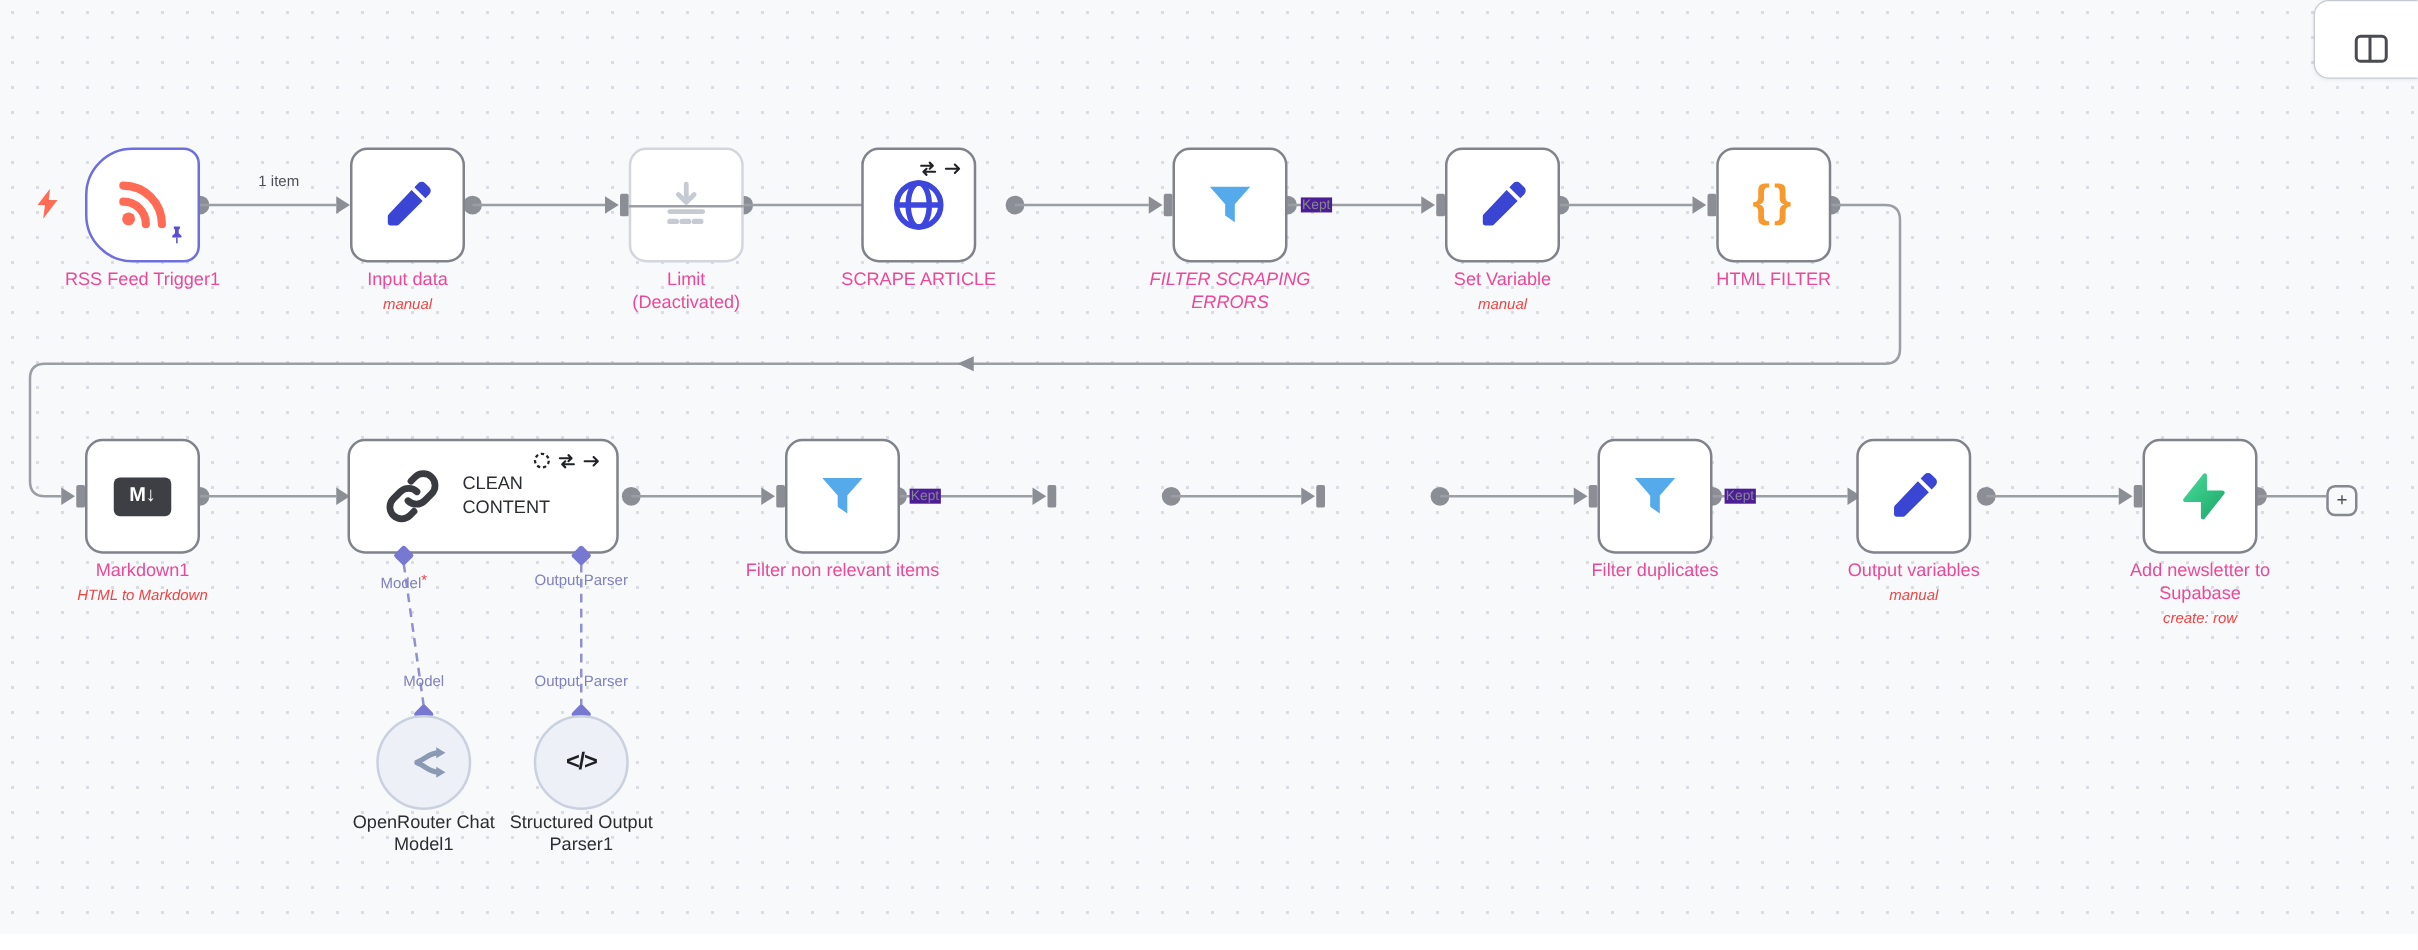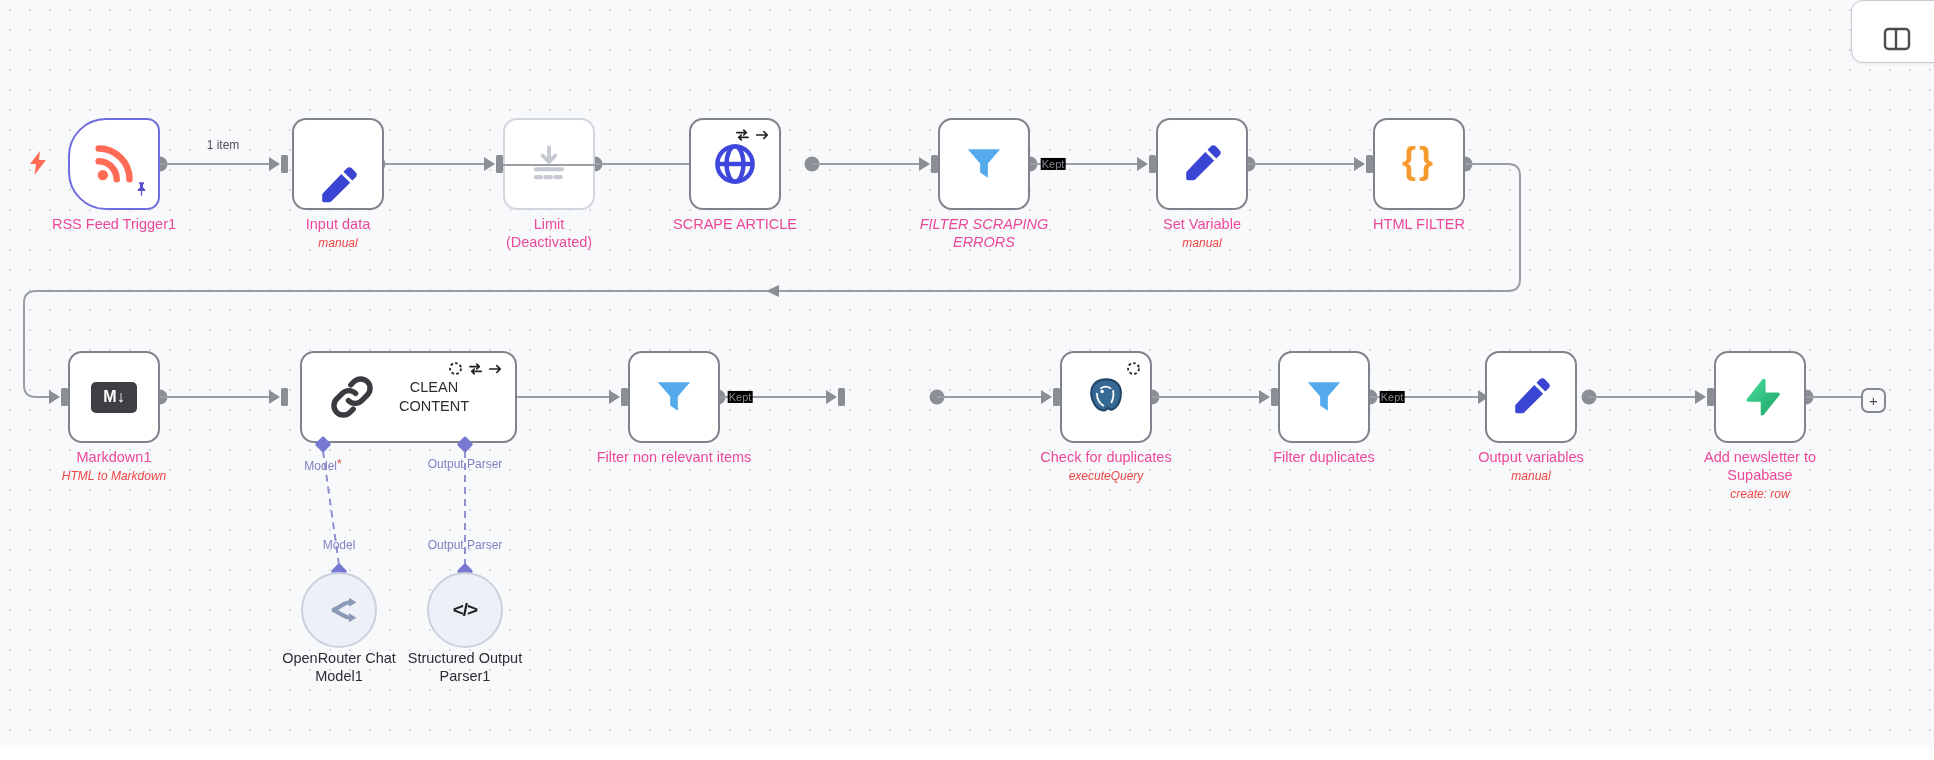--- a/index.html
+++ b/index.html
@@ -39,21 +39,21 @@
   }
   .limit-pass { position:absolute; left:-2px; right:-2px; top:50%; height:2px; background:#9b9ea4; }
 
   .settings-row { position:absolute; top:8px; right:9px; display:flex; gap:4px; align-items:center; }
   .settings-row svg { display:block; }
 
   .inner-title { font-size:14.5px; color:#2c2d31; width:84px; line-height:1.3; }
 
   .kept-label {
     position:absolute; transform:translate(-50%,-50%);
-    font-size:11px; color:#85888f; background:#000000; padding:0 1px; line-height:1.1;
+    font-size:11px; color:#85888f; background:#4c1d95; padding:0 1px; line-height:1.1;
   }
   .count-label {
     position:absolute; transform:translate(-50%,-50%);
     font-size:12px; color:#4c4f55;
   }
 
   .diamond {
     position:absolute; width:11.5px; height:11.5px; background:#7678d2;
     transform:translate(-50%,-50%) rotate(45deg); border-radius:2px;
   }
@@ -201,21 +201,21 @@
     </svg>
     <span class="pin-wrap">
       <svg width="15" height="16" viewBox="0 0 24 26">
           <path d="M8 2h8v2.6l-1.6 1.6v4.4l3.6 3.4v2.4H6v-2.4l3.6-3.4V6.2L8 4.6z" fill="#5a50cf"></path>
           <rect x="11" y="16" width="2" height="8" rx="1" fill="#5a50cf"></rect>
         </svg>
     </span>
     <div class="node-label">RSS Feed Trigger1</div>
   </div>
 
-  <div class="node" style="left:292px; top:104px;align-items:flex-end;">
+  <div class="node" style="left:280px; top:104px;">
     <svg width="44" height="44" viewBox="0 0 24 24">
       <path d="M16.7 2.5a2.1 2.1 0 0 1 3 0l1.8 1.8a2.1 2.1 0 0 1 0 3l-1.7 1.7-4.8-4.8z" fill="#3a45d4"></path>
       <path d="M13.8 5.4l4.8 4.8L8.3 20.5c-.25.25-.6.4-.95.4H4.4a1 1 0 0 1-1-1v-2.95c0-.35.15-.7.4-.95z" fill="#3a45d4"></path>
     </svg>
     <div class="node-label">Input data</div>
     <div class="node-sub" style="top:calc(100% + 28px);">manual</div>
   </div>
 
   <div class="node deactivated" style="left:503px; top:104px;">
     <div class="limit-pass"></div>
@@ -268,21 +268,21 @@
     <div class="glyph-braces">{}</div>
     <div class="node-label">HTML FILTER</div>
   </div>
 
   <div class="node" style="left:68px; top:337px;">
     <div class="md-badge">M↓</div>
     <div class="node-label">Markdown1</div>
     <div class="node-sub" style="top:calc(100% + 28px);">HTML to Markdown</div>
   </div>
 
-  <div class="node wide" style="left:300px; top:337px;text-align:center;">
+  <div class="node wide" style="left:278px; top:337px;">
     <div class="settings-row" style="right:12px;">
       <svg width="15" height="15" viewBox="0 0 20 20">
           <circle cx="10" cy="10" r="7.3" stroke="#212226" stroke-width="2.4" fill="none" stroke-dasharray="3.6 3"></circle>
         </svg>
       <svg width="17" height="14" viewBox="0 0 24 20" stroke="#212226" stroke-width="2.4" fill="none" stroke-linecap="round" stroke-linejoin="round">
           <path d="M4 6.5h13M13.8 3l3.6 3.5-3.6 3.5"></path>
           <path d="M20 13.5H7M10.2 10l-3.6 3.5 3.6 3.5"></path>
         </svg>
       <svg width="15" height="14" viewBox="0 0 22 20" stroke="#212226" stroke-width="2.4" fill="none" stroke-linecap="round" stroke-linejoin="round">
           <path d="M2.5 10h15M13 5l5 5-5 5"></path>
@@ -296,36 +296,20 @@
   </div>
 
   <div class="node" style="left:628px; top:337px;">
     <svg width="44" height="44" viewBox="0 0 24 24">
       <path d="M3.2 4h17.6l-6.7 7.7v7.8l-4.2-2.9v-4.9z" fill="#55aaec"></path>
     </svg>
     <div class="node-label">Filter non relevant items</div>
   </div>
 
 
-  <div class="node" style="left:1060px; top:337px;">
-    <div class="settings-row">
-      <svg width="15" height="15" viewBox="0 0 20 20">
-          <circle cx="10" cy="10" r="7.3" stroke="#212226" stroke-width="2.4" fill="none" stroke-dasharray="3.6 3"></circle>
-        </svg>
-    </div>
-    <svg width="44" height="44" viewBox="0 0 32 32">
-      <path d="M16 3.2c6.8 0 10.8 3.9 10.8 9.8 0 4.9-1.9 8.8-3.9 10.7-1.5 1.4-3.4 1.9-4.8.9l-1-.8c-.5 1.4-1.9 2.3-3.8 1.9-2.5-.6-5-3-6.4-5.9C5 16.2 4.5 11.3 6.4 8 8.3 4.6 12.1 3.2 16 3.2z" fill="#366994" stroke="#22456a" stroke-width="1.5"></path>
-      <path d="M12.4 9.6c2-1.4 4.8-1.4 6.8 0" stroke="#fff" stroke-width="1.3" fill="none" stroke-linecap="round"></path>
-      <circle cx="13.2" cy="12" r="1.25" fill="#fff"></circle>
-      <path d="M21.2 11.6c.5 3-.1 6.1-1.2 8.2" stroke="#fff" stroke-width="1.3" fill="none" stroke-linecap="round"></path>
-      <path d="M9.4 13.6c0 3.6 1.9 7.3 4.6 8.6" stroke="#fff" stroke-width="1.3" fill="none" stroke-linecap="round"></path>
-    </svg>
-    <div class="node-label">Check for duplicates</div>
-    <div class="node-sub" style="top:calc(100% + 28px);">executeQuery</div>
-  </div>
 
   <div class="node" style="left:1278px; top:337px;">
     <svg width="44" height="44" viewBox="0 0 24 24">
       <path d="M3.2 4h17.6l-6.7 7.7v7.8l-4.2-2.9v-4.9z" fill="#55aaec"></path>
     </svg>
     <div class="node-label">Filter duplicates</div>
   </div>
 
   <div class="node" style="left:1485px; top:337px;">
     <svg width="44" height="44" viewBox="0 0 24 24">

